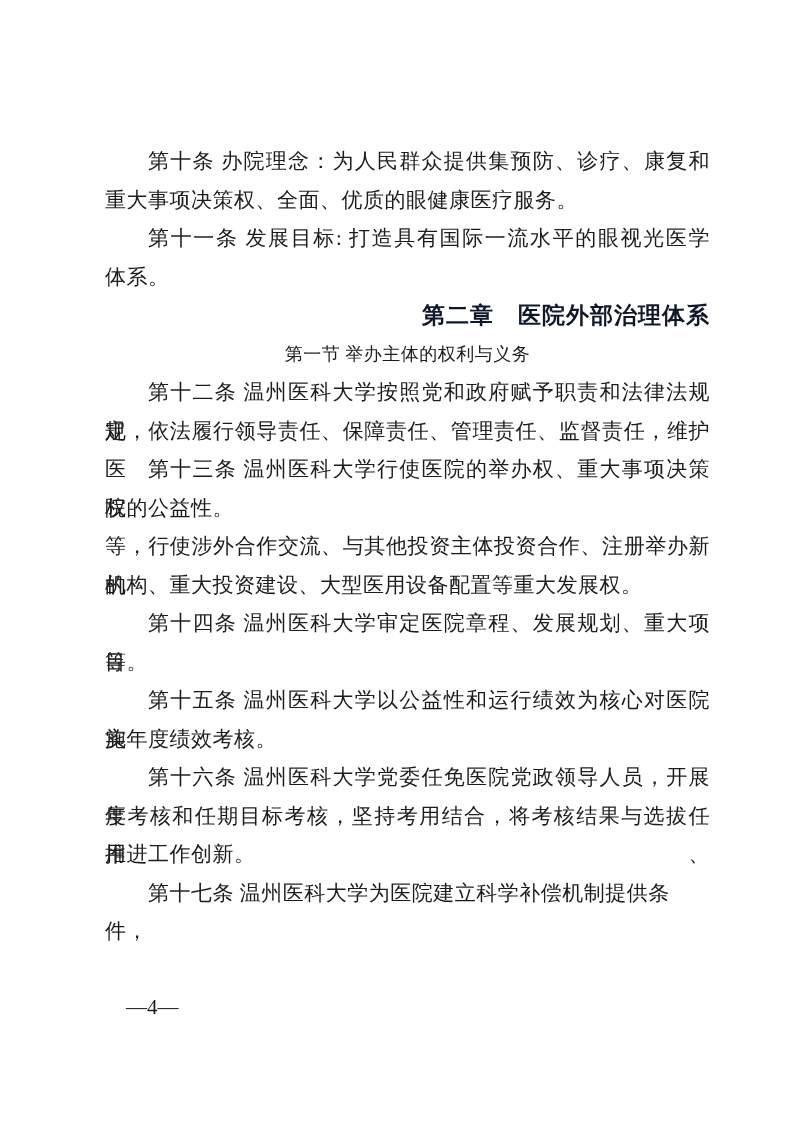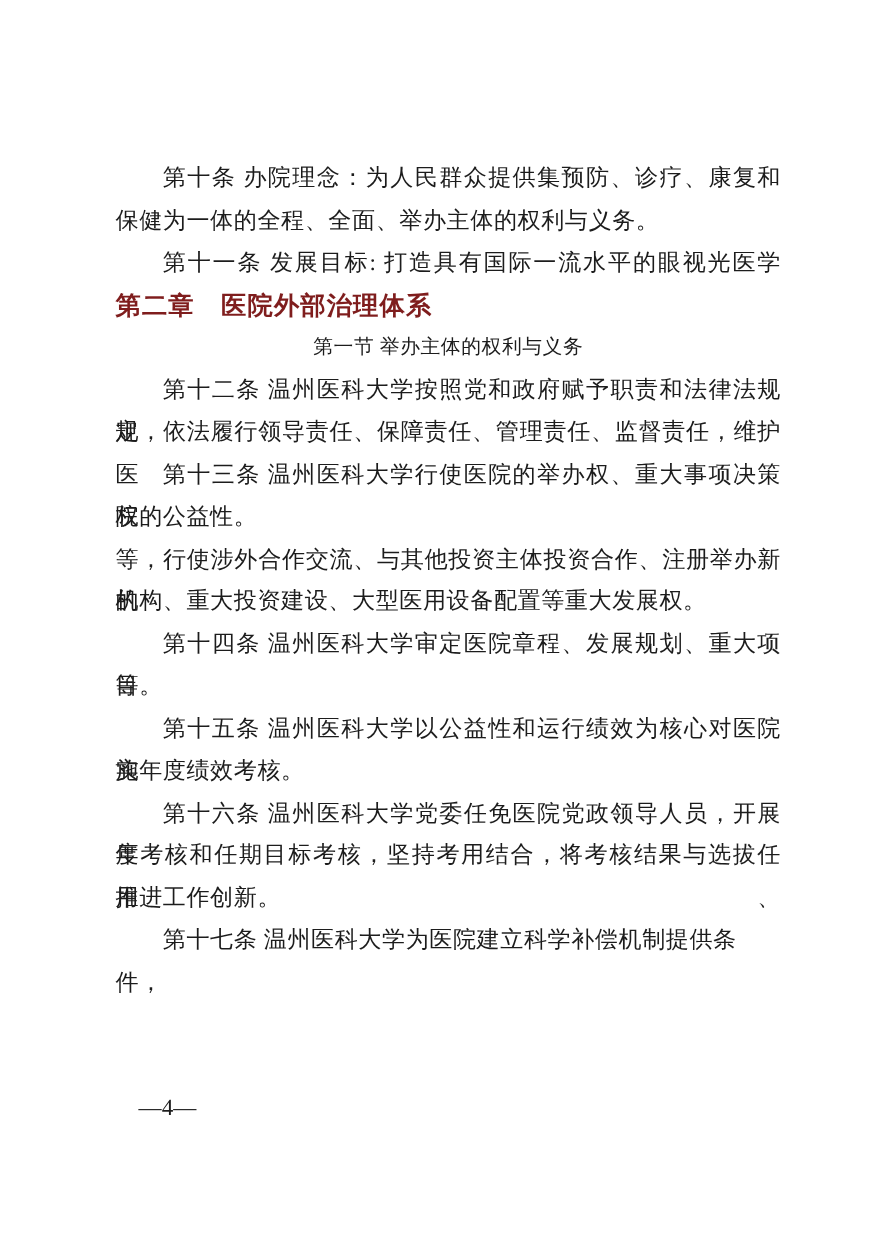--- a/index.html
+++ b/index.html
@@ -27,49 +27,50 @@
     letter-spacing: 0.5px;
     white-space: normal;
     overflow: visible;
   }
   .indent { text-indent: 43px; }
   .just {
     text-align: justify;
     text-align-last: justify;
   }
   .chapter {
-    text-align: left;
+    text-align: right;
     font-family: "Liberation Sans", sans-serif;
     font-weight: bold;
     font-size: 23px;
     letter-spacing: 1px;
-    color: #7f1d1d;
+    color: #0f172a;
   }
   .section {
     text-align: center;
     font-size: 18px;
   }
   .pagenum {
     position: absolute;
     left: 126px; top: 992px;
     font-size: 21px;
     color: #1c1c1c;
     height: 30px; line-height: 30px;
   }
 </style>
 </head>
 <body>
 
 <div class="page">
   <div class="content">
 
     <div class="line indent just">第十条 办院理念：为人民群众提供集预防、诊疗、康复和</div>
-    <div class="line">保健为一体的全程、全面、举办主体的权利与义务。</div>
+    <div class="line">重大事项决策权、全面、优质的眼健康医疗服务。</div>
 
     <div class="line indent just">第十一条 发展目标: 打造具有国际一流水平的眼视光医学</div>
+    <div class="line">体系。</div>
 
     <div class="line chapter">第二章　医院外部治理体系</div>
     <div class="line section">第一节 举办主体的权利与义务</div>
 
     <div class="line indent just">第十二条 温州医科大学按照党和政府赋予职责和法律法规规</div>
     <div class="line just">定，依法履行领导责任、保障责任、管理责任、监督责任，维护医</div>
     <div class="line indent just">第十三条 温州医科大学行使医院的举办权、重大事项决策权</div>
 
     <div class="line">院的公益性。</div>
     <div class="line just">等，行使涉外合作交流、与其他投资主体投资合作、注册举办新的</div>

